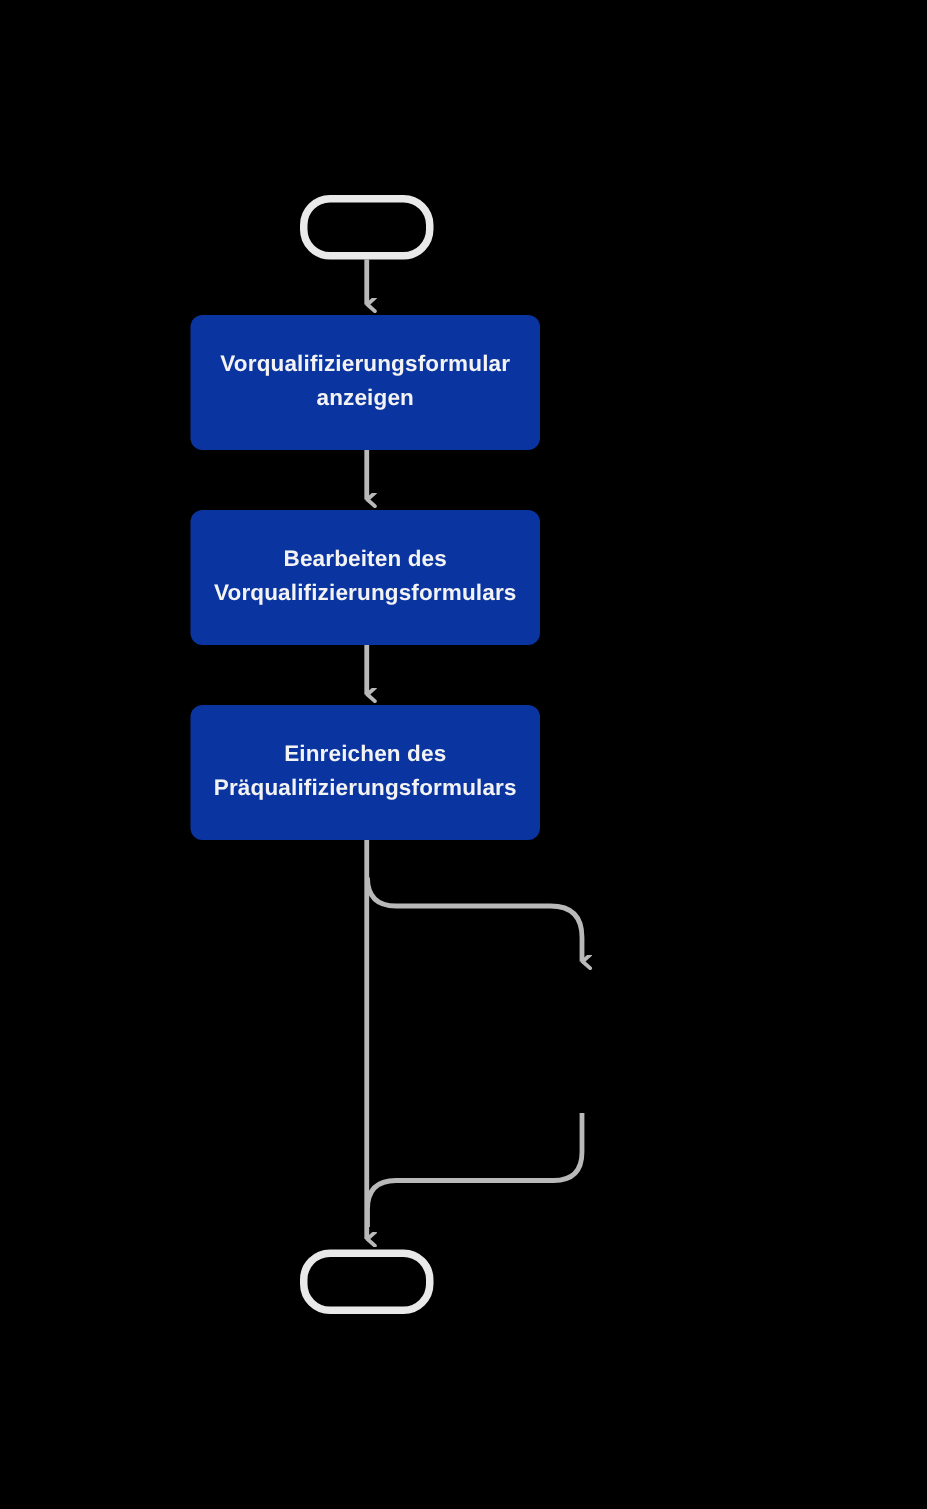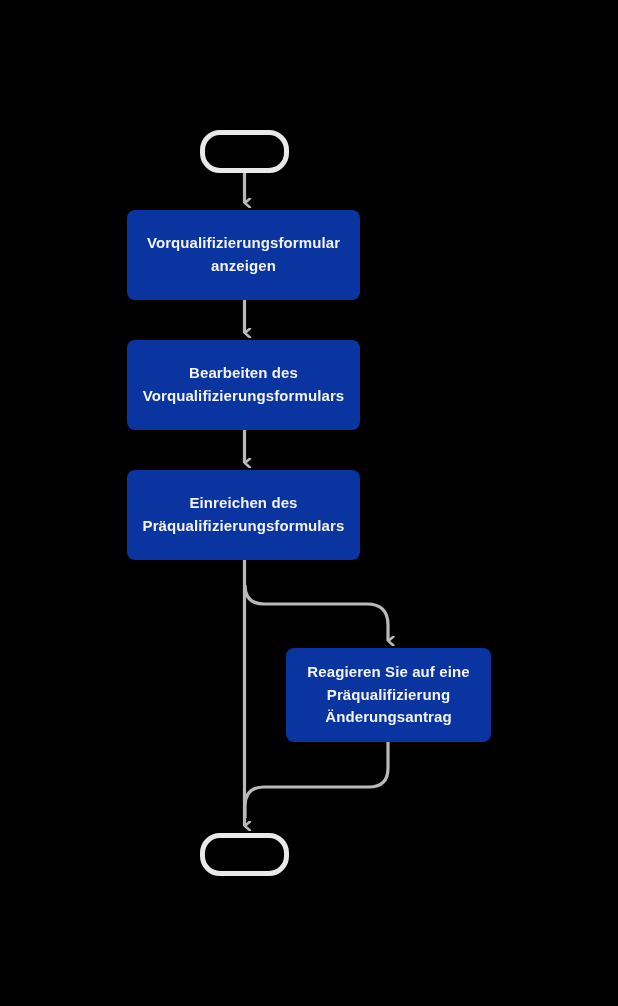--- a/index.html
+++ b/index.html
@@ -93,23 +93,18 @@
   <div class="node process-node" style="left:127px; top:470px; width:233px; height:90px;">
     <span class="node-label">Einreichen des
 Präqualifizierungsformulars</span>
   </div>
 
   <div class="node process-node" style="left:127px; top:340px; width:233px; height:90px;">
     <span class="node-label">Bearbeiten des
 Vorqualifizierungsformulars</span>
   </div>
 
-  <div class="node process-node" style="left:286px; top:648px; width:205px; height:94px;">
-    <span class="node-label">Reagieren Sie auf eine
-Präqualifizierung
-Änderungsantrag</span>
-  </div>
 
   <div class="node terminal-node" style="left:200px; top:833px; width:89px; height:43px;">
     <span class="node-label"></span>
   </div>
 
 </div>
 
 </body></html>

